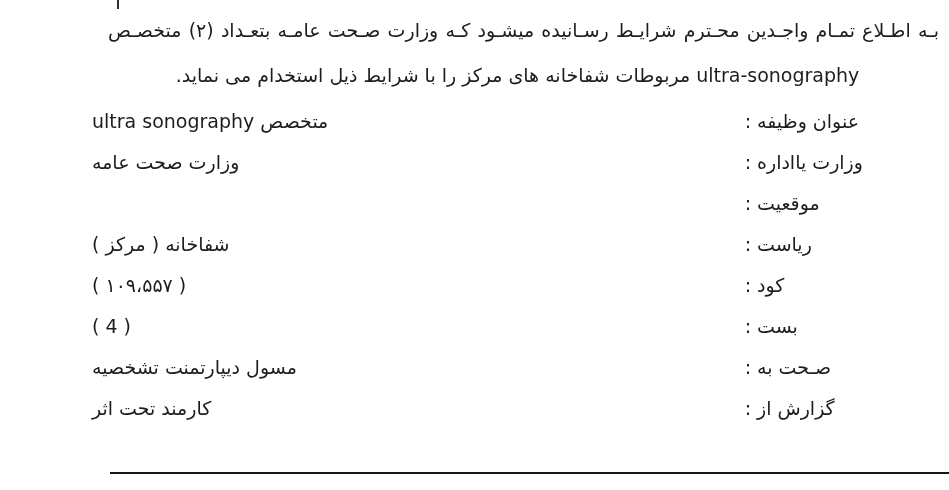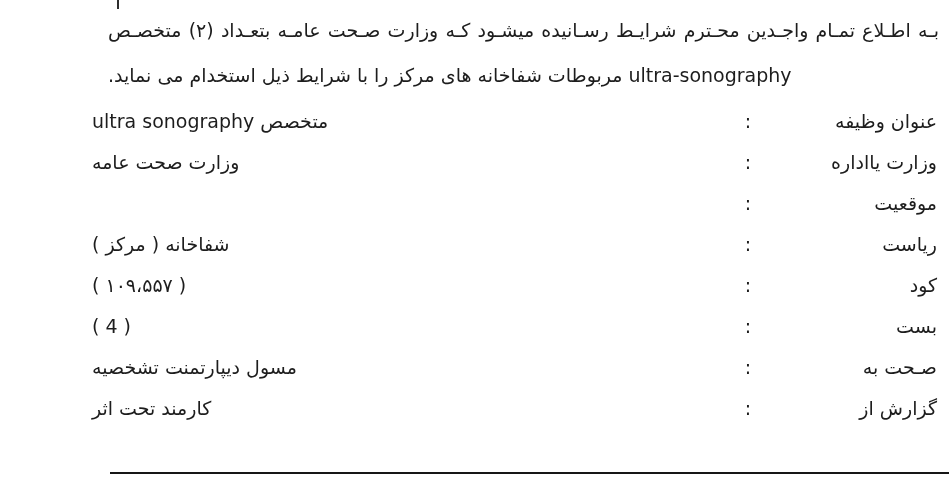--- a/index.html
+++ b/index.html
@@ -36,39 +36,39 @@
     left: 16px;
     font-size: 19px;
     line-height: 45px;
     direction: rtl;
   }
   .intro-line1 {
     text-align: justify;
     text-align-last: justify;
   }
   .intro-line2 {
-    text-align: left;
+    text-align: center;
     padding-right: 12px;
   }
   .fields {
     position: absolute;
     top: 100px;
     right: 12px;
     left: 0;
     direction: rtl;
   }
   .row {
     display: flex;
     align-items: center;
     height: 41px;
     font-size: 19px;
   }
   .label {
     width: 180px;
-    text-align: right;
+    text-align: left;
     white-space: nowrap;
   }
   .colon {
     width: 18px;
     text-align: center;
   }
   .value {
     flex: 1;
     text-align: left;
     white-space: pre;

